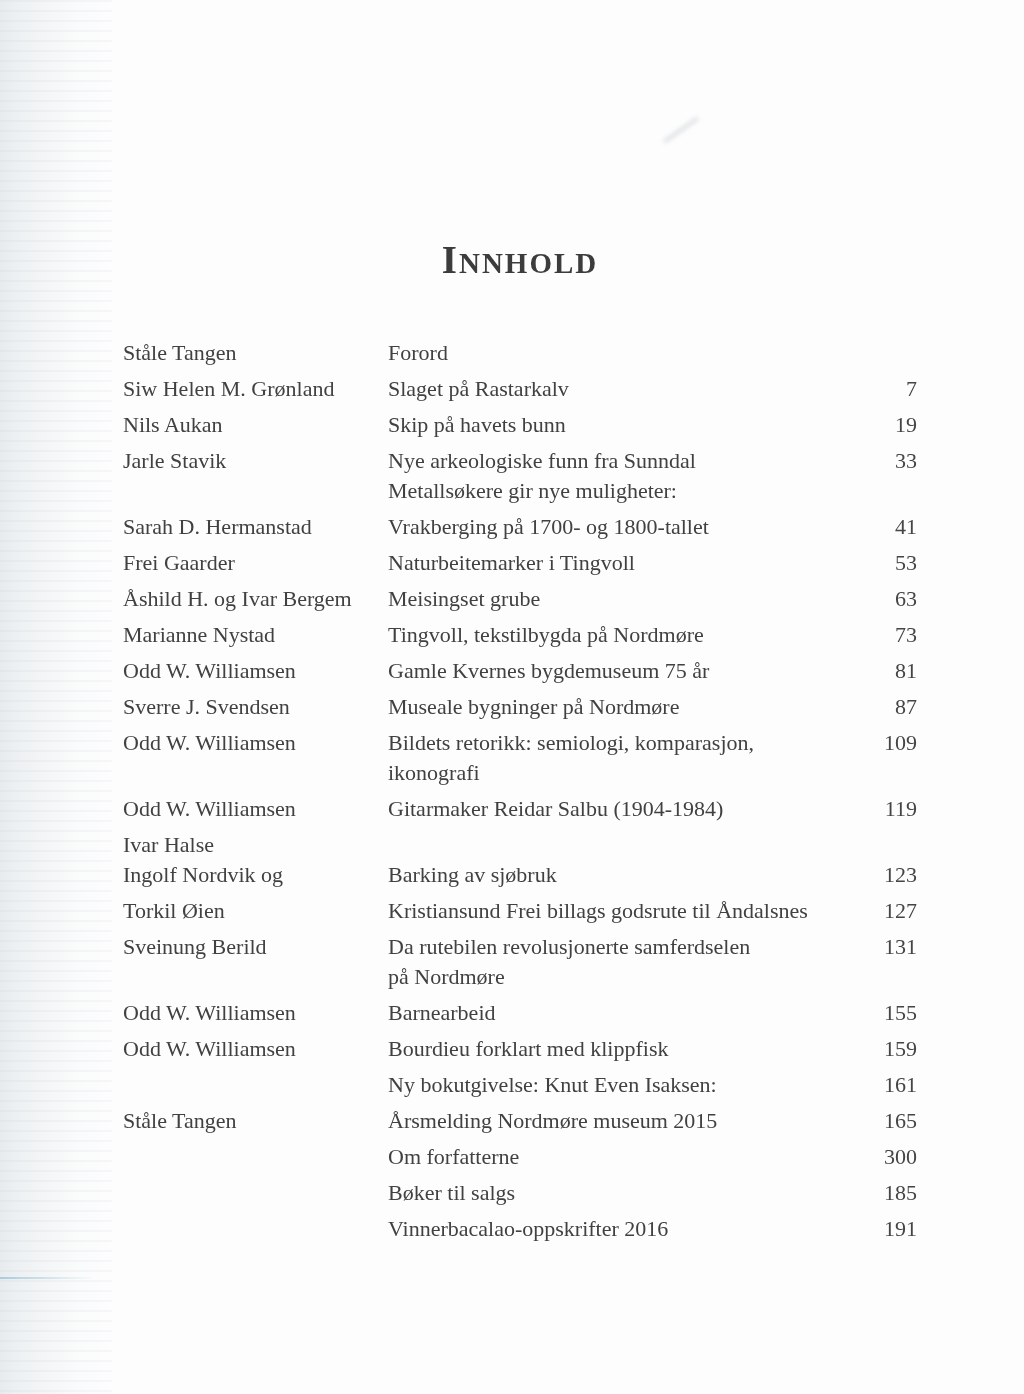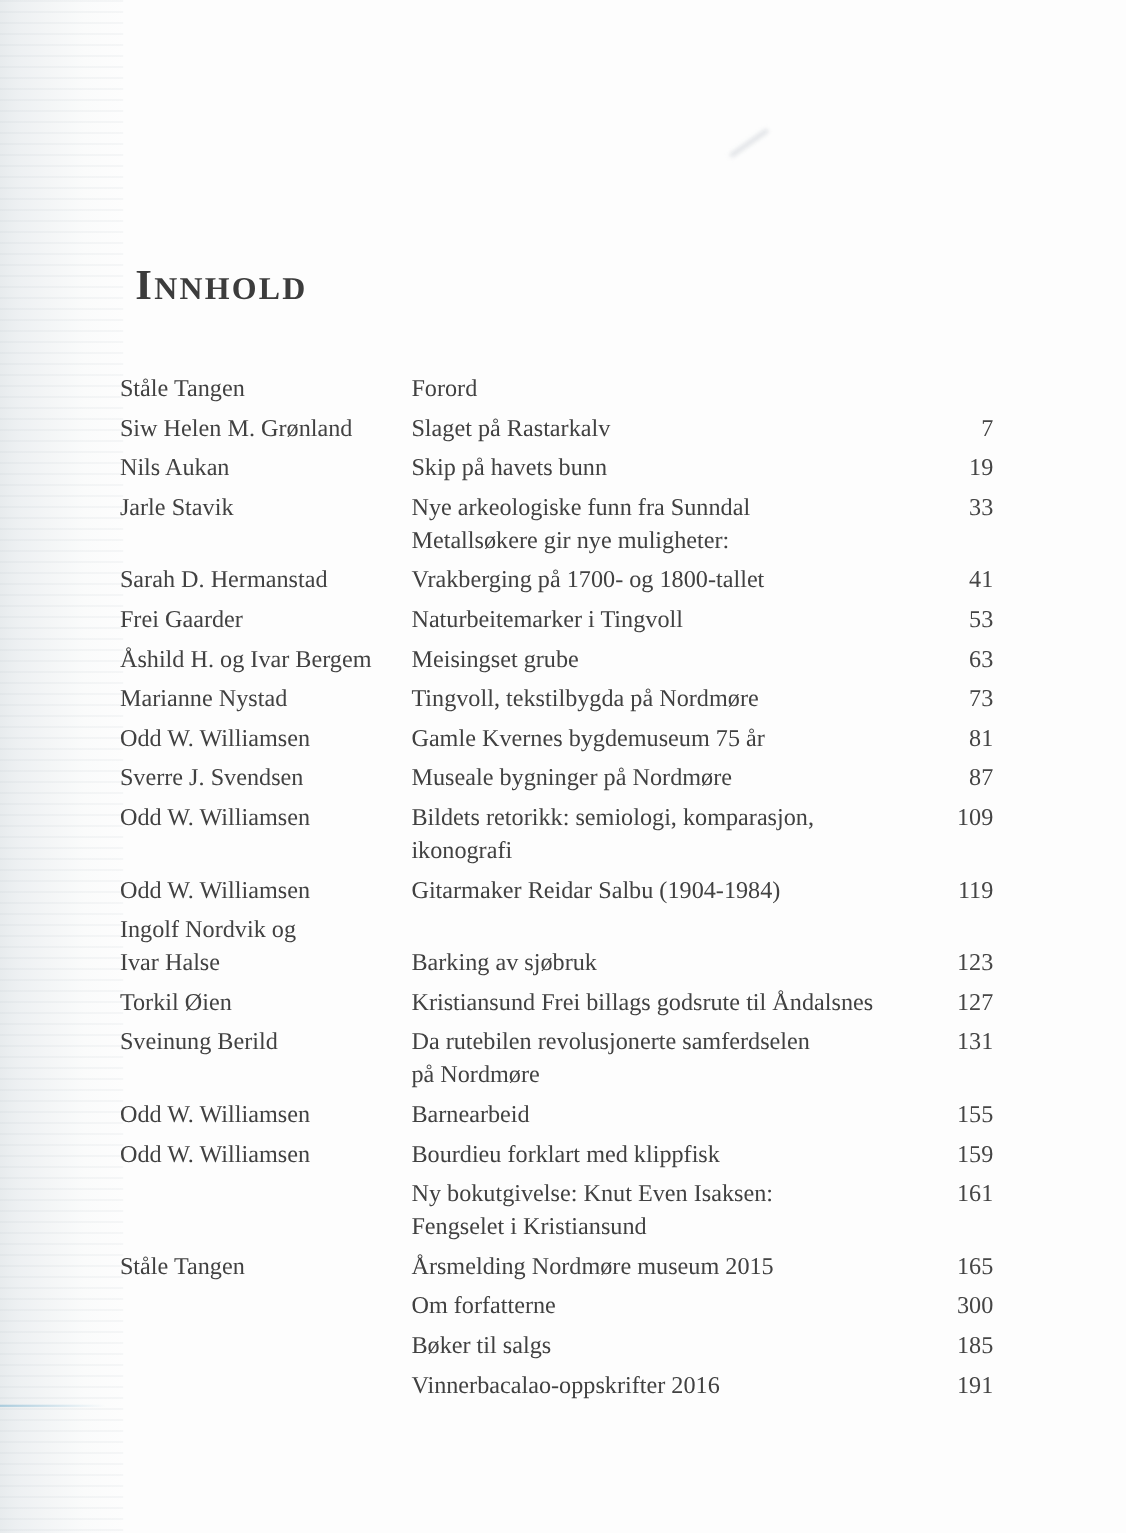--- a/index.html
+++ b/index.html
@@ -31,30 +31,31 @@
   .scan-smudge {
     position:absolute; left:660px; top:128px; width:42px; height:4px;
     background:rgba(196,203,209,0.55);
     transform:rotate(-35deg);
     filter:blur(2px);
     border-radius:2px;
     pointer-events:none;
   }
   .page-title {
     position:absolute; left:123px; top:196px; width:794px;
+    text-align:center;
     font-weight:bold;
     color:#3c3c3c;
     letter-spacing:2px;
     line-height:39px;
     margin-top:44px;
   }
   .page-title .initial { font-size:39px; }
   .page-title .rest   { font-size:29px; }
   .toc {
-    position:absolute; left:109px; top:338px; width:794px;
+    position:absolute; left:123px; top:338px; width:794px;
   }
   .row {
     display:flex;
     align-items:flex-start;
     margin-bottom:6px;
     font-size:22px;
     line-height:30px;
   }
   .col-author { flex:0 0 265px; width:265px; }
   .col-title  { flex:1 1 auto; white-space:nowrap; }
@@ -176,22 +177,22 @@
       <div class="col-author">
         <div>Odd W. Williamsen</div>
       </div>
       <div class="col-title">
         <div>Gitarmaker Reidar Salbu (1904-1984)</div>
       </div>
       <div class="col-page">119</div>
     </div>
     <div class="row">
       <div class="col-author">
+        <div>Ivar Halse</div>
         <div>Ingolf Nordvik og</div>
-        <div>Ivar Halse</div>
       </div>
       <div class="col-title offset-1">
         <div>Barking av sjøbruk</div>
       </div>
       <div class="col-page offset-1">123</div>
     </div>
     <div class="row">
       <div class="col-author">
         <div>Torkil Øien</div>
       </div>
@@ -225,21 +226,20 @@
       </div>
       <div class="col-title">
         <div>Bourdieu forklart med klippfisk</div>
       </div>
       <div class="col-page">159</div>
     </div>
     <div class="row">
       <div class="col-author"></div>
       <div class="col-title">
         <div>Ny bokutgivelse: Knut Even Isaksen:</div>
-        <div>Fengselet i Kristiansund</div>
       </div>
       <div class="col-page">161</div>
     </div>
     <div class="row">
       <div class="col-author">
         <div>Ståle Tangen</div>
       </div>
       <div class="col-title">
         <div>Årsmelding Nordmøre museum 2015</div>
       </div>

